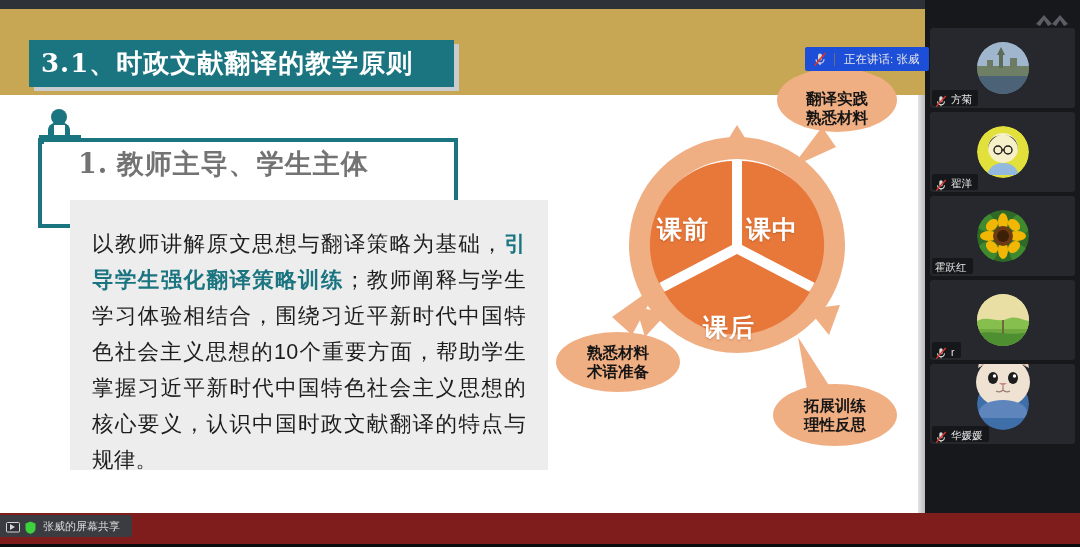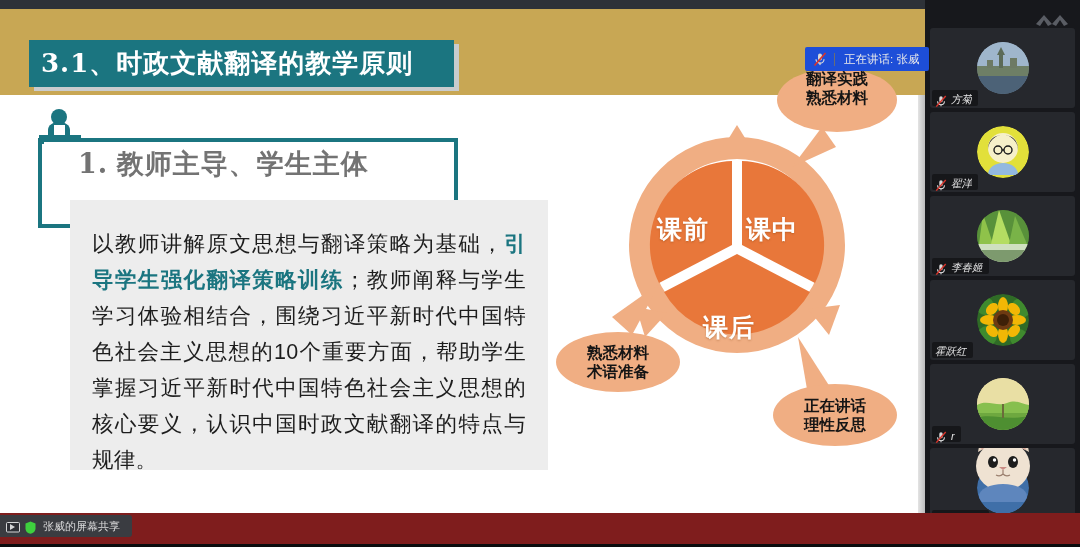--- a/index.html
+++ b/index.html
@@ -206,21 +206,20 @@
   .avatar svg, .avatar div { display: block; }
   .namebar {
     position: absolute;
     left: 2px; bottom: 2px;
     height: 16px;
     background: rgba(20,20,22,.82);
     display: flex; align-items: center;
     padding: 4px 6px 0 3px;
     border-radius: 2px;
     max-width: 120px;
-    font-style: italic;
   }
   .namebar .mic { width: 12px; height: 13px; margin-right: 4px; flex: 0 0 auto;}
   .namebar .nm {
     color: #e6e6e7;
     font-size: 10.5px;
     white-space: nowrap; overflow: hidden; text-overflow: ellipsis;
   }
   .cat-overlay {
     position: absolute;
     left: 36px; top: -26px;
@@ -338,30 +337,30 @@
 
           <polygon points="258,282 290,332 268,340"></polygon>
           <ellipse cx="295" cy="360" rx="62" ry="31"></ellipse>
         </g>
       </svg>
 
       <div class="dg-label" style="left:117px; top:158px;">课前</div>
       <div class="dg-label" style="left:206px; top:158px;">课中</div>
       <div class="dg-label" style="left:163px; top:256px;">课后</div>
 
-      <div class="dg-callout" style="left:237px; top:16px; width:120px;font-family:Liberation Mono, monospace;">
+      <div class="dg-callout" style="left:237px; top:34px; width:120px;">
         <div>翻译实践</div>
         <div>熟悉材料</div>
       </div>
       <div class="dg-callout" style="left:18px; top:288px; width:120px;">
         <div>熟悉材料</div>
         <div>术语准备</div>
       </div>
       <div class="dg-callout" style="left:235px; top:341px; width:120px;">
-        <div>正在讲话</div>
+        <div>拓展训练</div>
         <div>理性反思</div>
       </div>
     </div>
   </div>
   <div class="slide-rightedge"></div>
 
   <div class="speaker-pill">
     <span class="mic">
       <svg width="14" height="15" viewBox="0 0 14 15">
         <rect x="5" y="1.5" width="4" height="7" rx="2" fill="#d8d9da"></rect>
@@ -427,44 +426,20 @@
             <rect x="5" y="1.5" width="4" height="7" rx="2" fill="#d8d9da"></rect>
             <path d="M3 7.2a4 4 0 0 0 8 0" stroke="#d8d9da" stroke-width="1.2" fill="none"></path>
             <rect x="6.4" y="10.5" width="1.2" height="2.6" fill="#d8d9da"></rect>
             <line x1="1.5" y1="13.5" x2="12.5" y2="1" stroke="#d9342b" stroke-width="1.7"></line>
           </svg>
         </span>
         <span class="nm">翟洋</span>
       </div>
     </div>
 
-    <div class="tile">
-      <div class="avatar">
-        <svg width="52" height="52" viewBox="0 0 52 52">
-          <circle cx="26" cy="26" r="26" fill="#3f6b2c"></circle>
-          <path d="M0 0h52v34H0z" fill="#58913a"></path>
-          <path d="M6 4l10 30H2z" fill="#8fc24a"></path>
-          <path d="M22 0l12 34H14z" fill="#b4dd62"></path>
-          <path d="M38 6l12 28H32z" fill="#79b348"></path>
-          <rect x="0" y="34" width="52" height="18" fill="#cfe0c0"></rect>
-          <rect x="0" y="40" width="52" height="12" fill="#7d9a6e"></rect>
-        </svg>
-      </div>
-      <div class="namebar">
-        <span class="mic">
-          <svg width="12" height="13" viewBox="0 0 14 15">
-            <rect x="5" y="1.5" width="4" height="7" rx="2" fill="#d8d9da"></rect>
-            <path d="M3 7.2a4 4 0 0 0 8 0" stroke="#d8d9da" stroke-width="1.2" fill="none"></path>
-            <rect x="6.4" y="10.5" width="1.2" height="2.6" fill="#d8d9da"></rect>
-            <line x1="1.5" y1="13.5" x2="12.5" y2="1" stroke="#d9342b" stroke-width="1.7"></line>
-          </svg>
-        </span>
-        <span class="nm">李春姬</span>
-      </div>
-    </div>
 
     <div class="tile">
       <div class="avatar">
         <svg width="52" height="52" viewBox="0 0 52 52">
           <circle cx="26" cy="26" r="26" fill="#2f6b26"></circle>
           <g fill="#3f8a2e">
             <circle cx="8" cy="12" r="9"></circle>
               <circle cx="44" cy="14" r="10"></circle>
             <circle cx="10" cy="42" r="10"></circle>
               <circle cx="42" cy="44" r="9"></circle>

